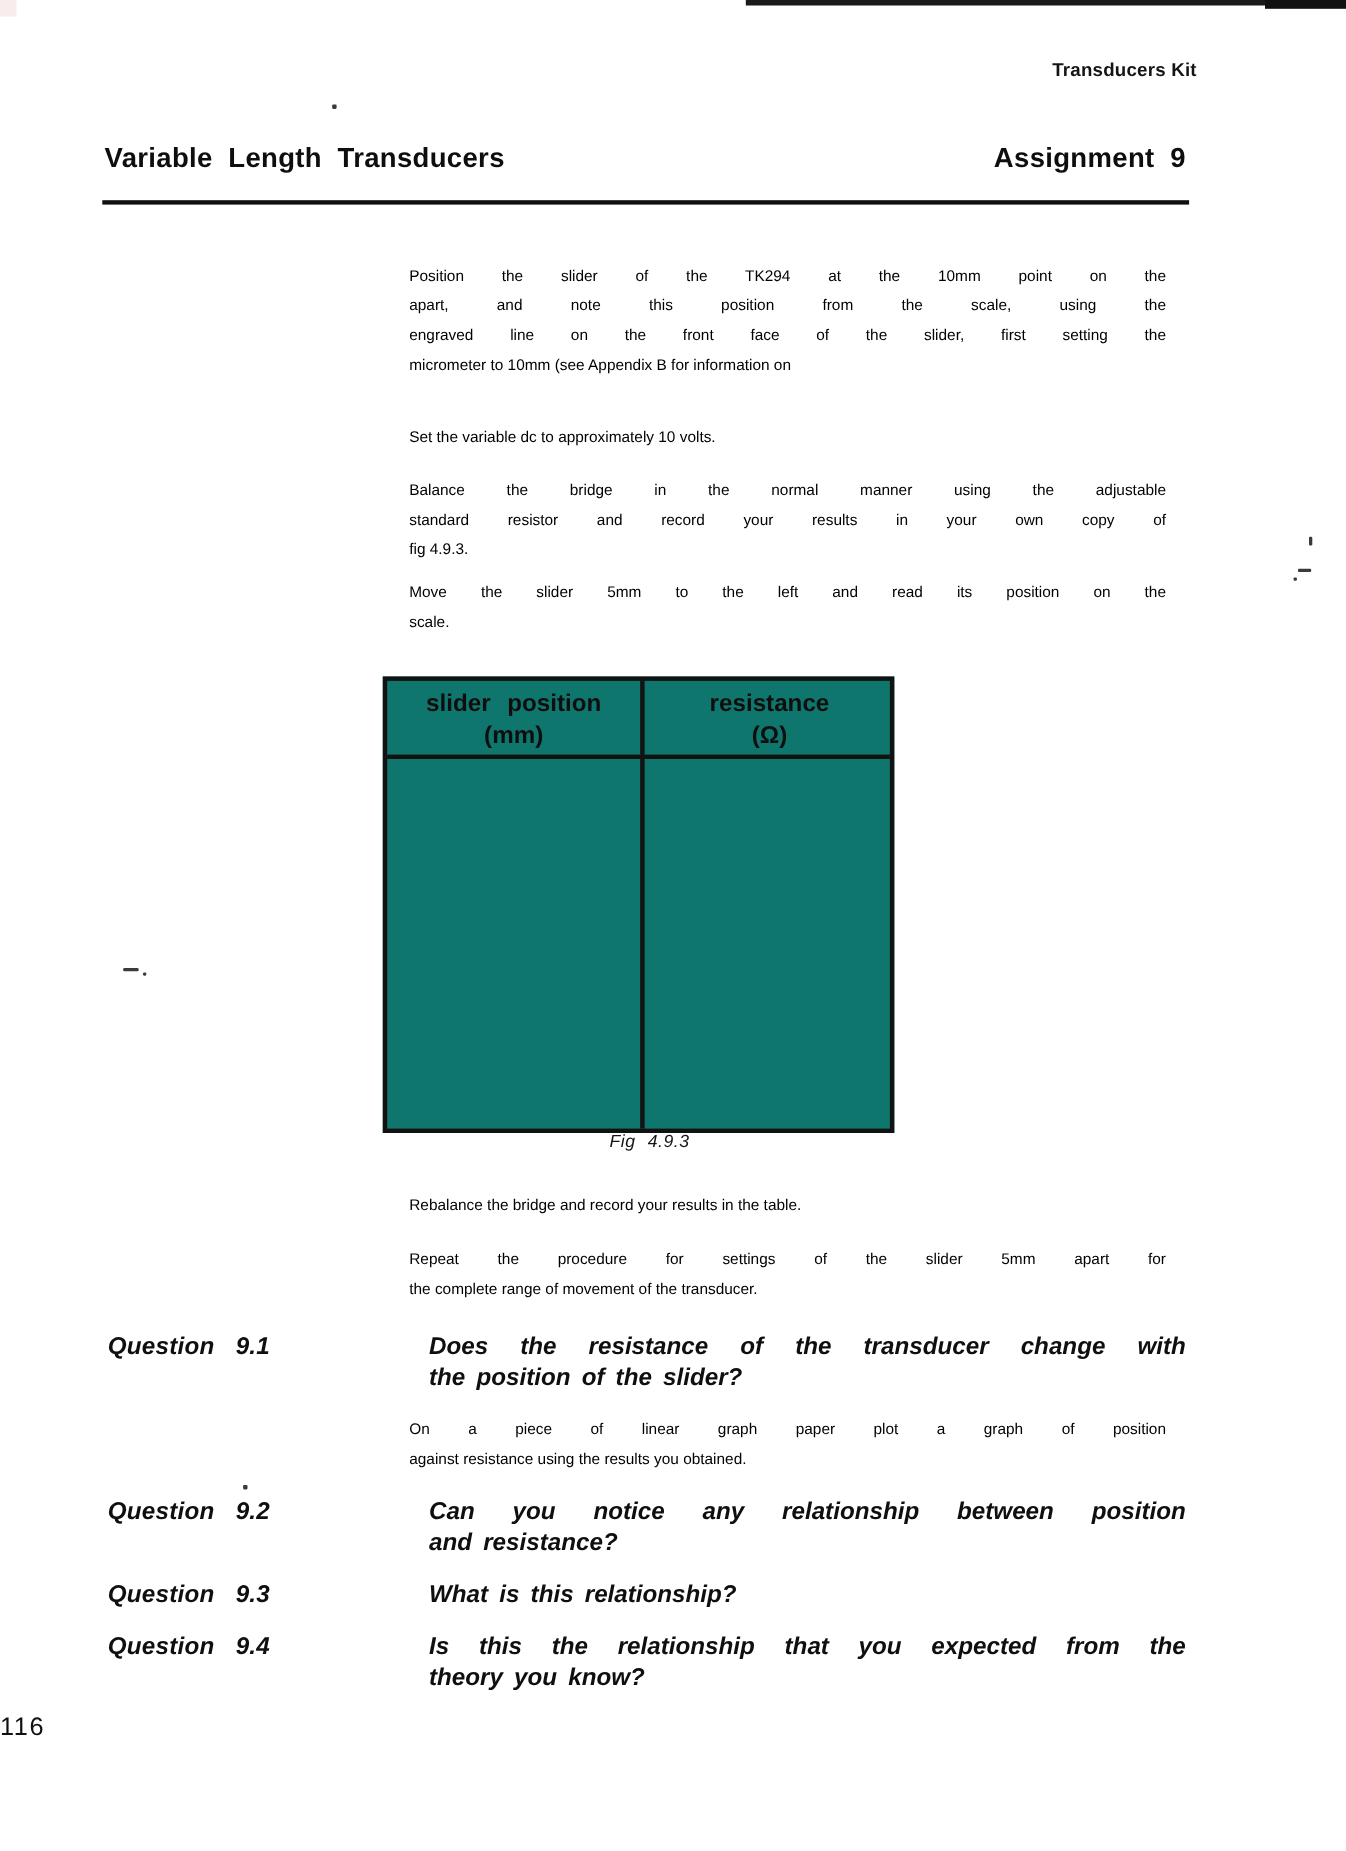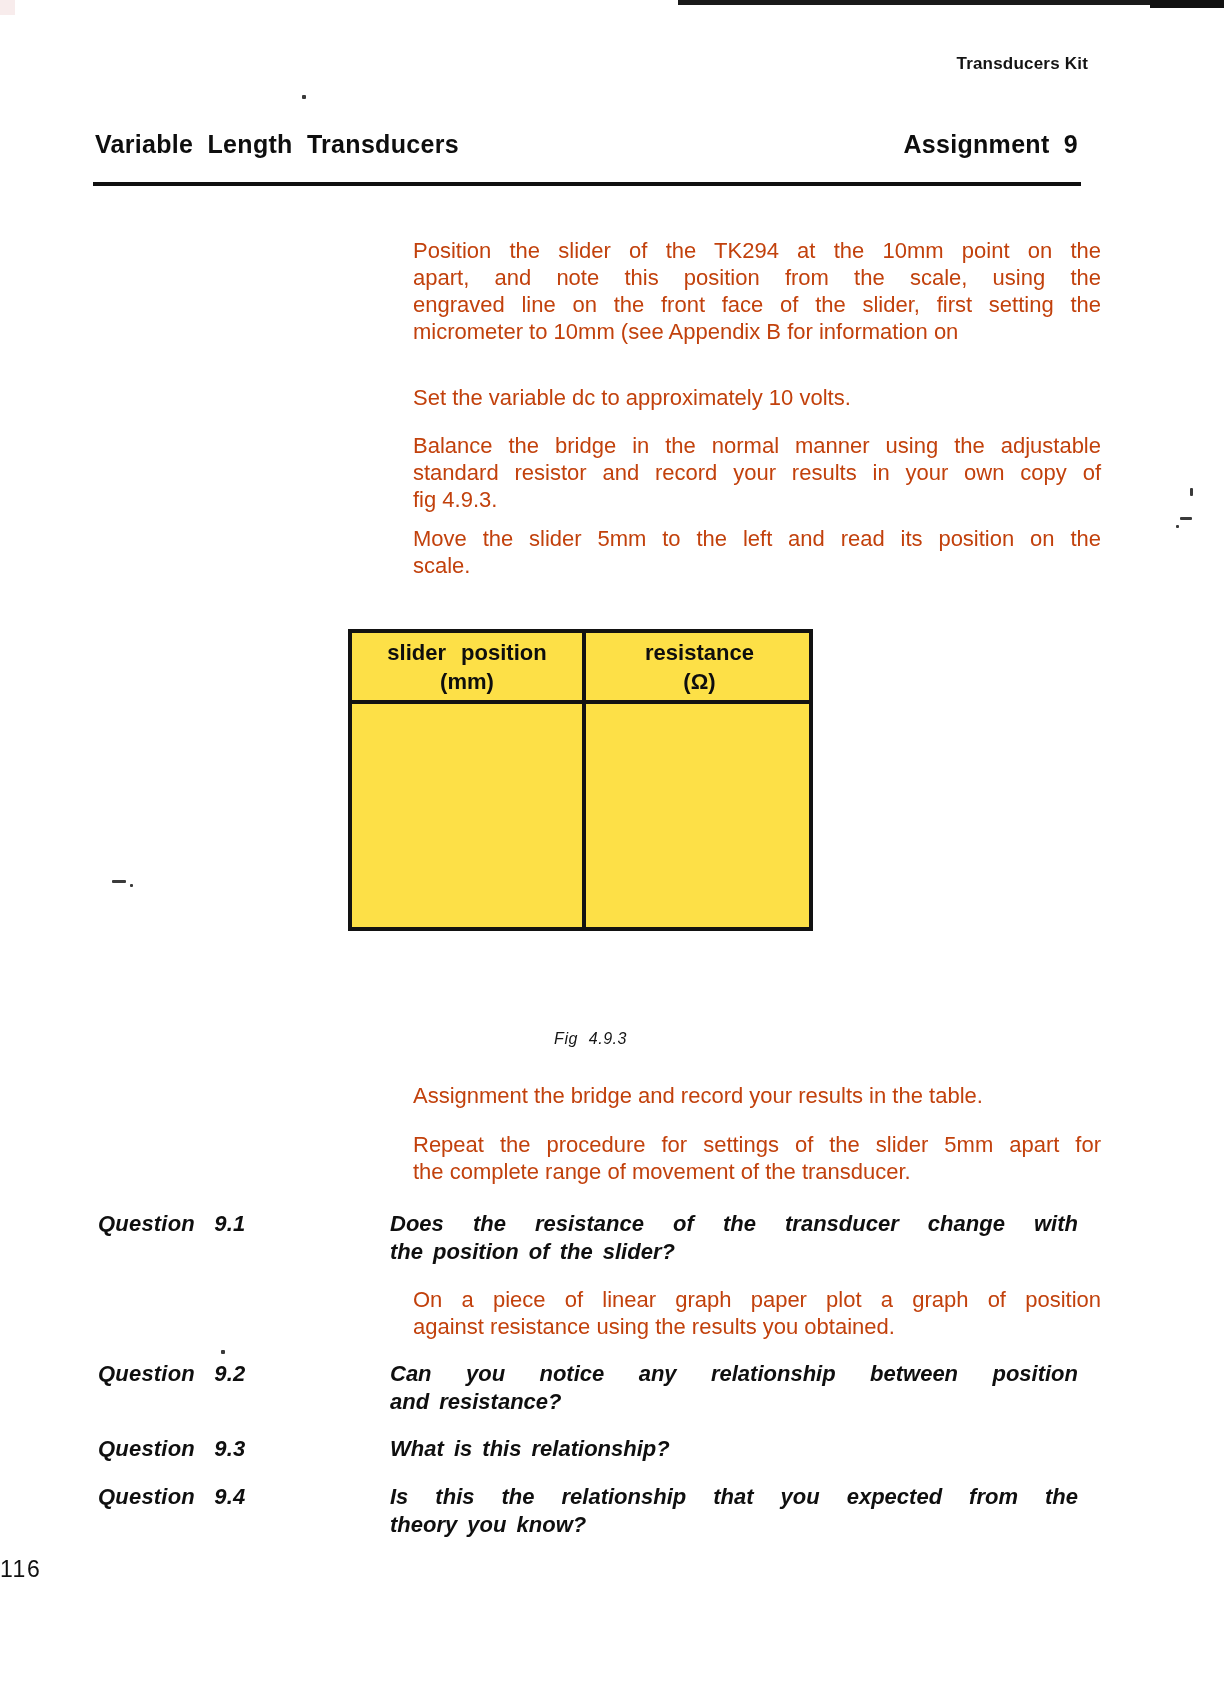--- a/index.html
+++ b/index.html
@@ -24,30 +24,30 @@
   .titlebar{
     position:absolute;left:95px;top:130px;width:983px;
     display:flex;justify-content:space-between;align-items:baseline;
   }
   .title-left,.title-right{
     font-size:25px;font-weight:bold;word-spacing:7px;letter-spacing:0.3px;color:#0e0e0e;
   }
   .rule{position:absolute;left:93px;top:182px;width:988px;height:4px;background:#101010;}
 
   .para{
-    position:absolute;left:413px;width:688px;
-    font-size:22px;line-height:27px;color:#c2410c;
+    position:absolute;left:372px;width:688px;
+    font-size:14px;line-height:27px;color:#000000;
   }
   .jst .tl{text-align:justify;text-align-last:justify;}
   .jst .tl:last-child{text-align-last:auto;}
 
   
   .dtable{
-    position:absolute;left:348px;top:615px;width:465px;height:302px;
-    border:4px solid #121212;box-sizing:border-box;background:#fde047;margin-top:14px;
+    position:absolute;left:348px;top:615px;width:465px;height:415px;
+    border:4px solid #121212;box-sizing:border-box;background:#0f766e;
   }
   .dtable .vdiv{position:absolute;left:230px;top:0;bottom:0;width:4px;background:#121212;}
   .dtable .hdiv{position:absolute;top:67px;left:0;right:0;height:4px;background:#121212;}
   .hcell{
     position:absolute;top:0;height:67px;width:230px;
     display:flex;flex-direction:column;justify-content:center;
     text-align:center;font-weight:bold;font-size:22px;line-height:29px;
     word-spacing:9px;color:#0e0e0e;
   }
   .hcell.c1{left:0;}
@@ -125,21 +125,21 @@
         <div class="tl">(mm)</div>
       </div>
     <div class="hcell c2">
         <div class="tl">resistance</div>
         <div class="tl">(Ω)</div>
       </div>
   </div>
   <div class="caption">Fig 4.9.3</div>
 
   <div class="para jst" style="top:1082px;">
-      <div class="tl">Assignment the bridge and record your results in the table.</div>
+      <div class="tl">Rebalance the bridge and record your results in the table.</div>
     </div>
   <div class="para jst" style="top:1131px;">
       <div class="tl">Repeat the procedure for settings of the slider 5mm apart for</div>
       <div class="tl">the complete range of movement of the transducer.</div>
     </div>
 
   <div class="qlabel" style="top:1211px;">Question 9.1</div>
   <div class="qtext jst" style="top:1210px;">
       <div class="tl">Does the resistance of the transducer change with</div>
       <div class="tl">the position of the slider?</div>

